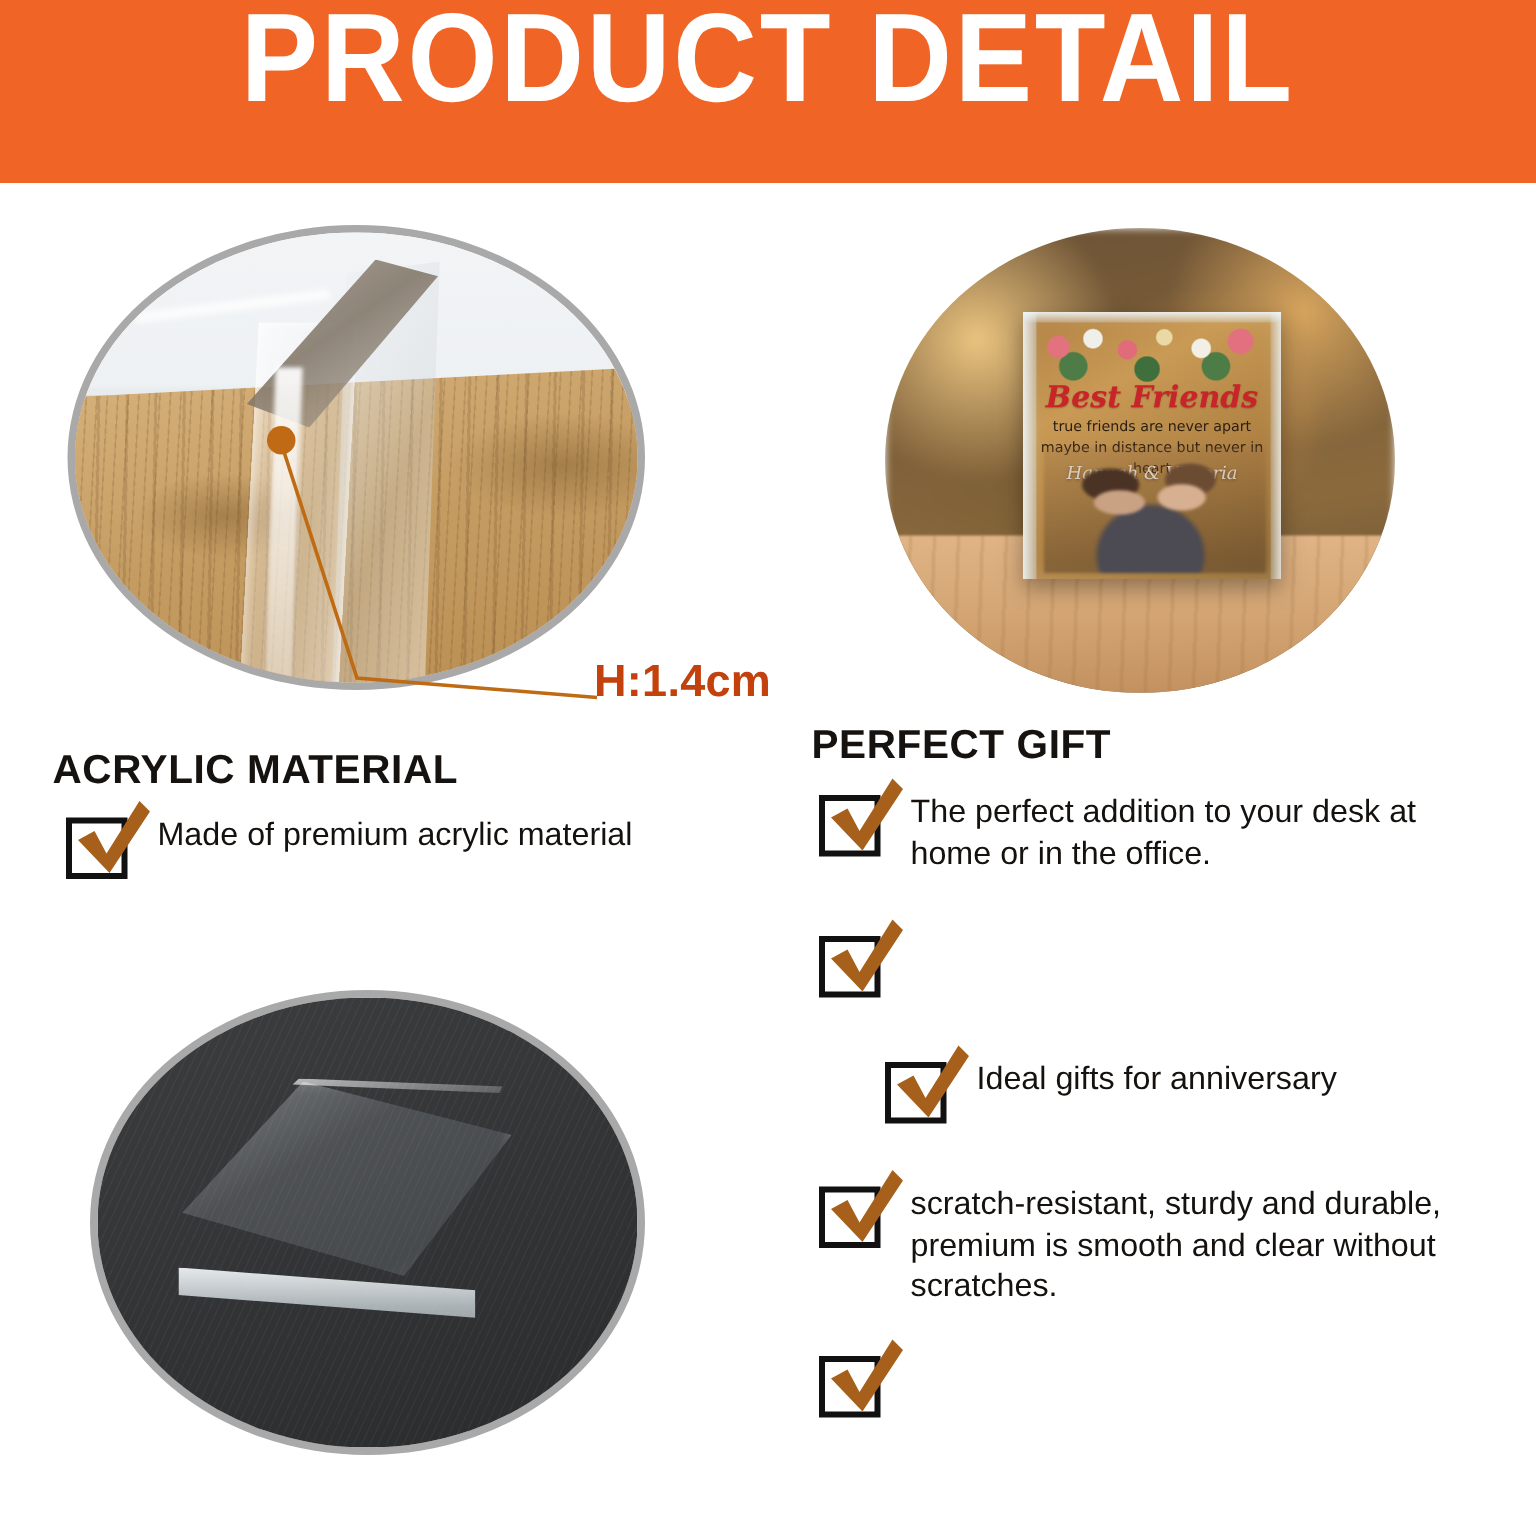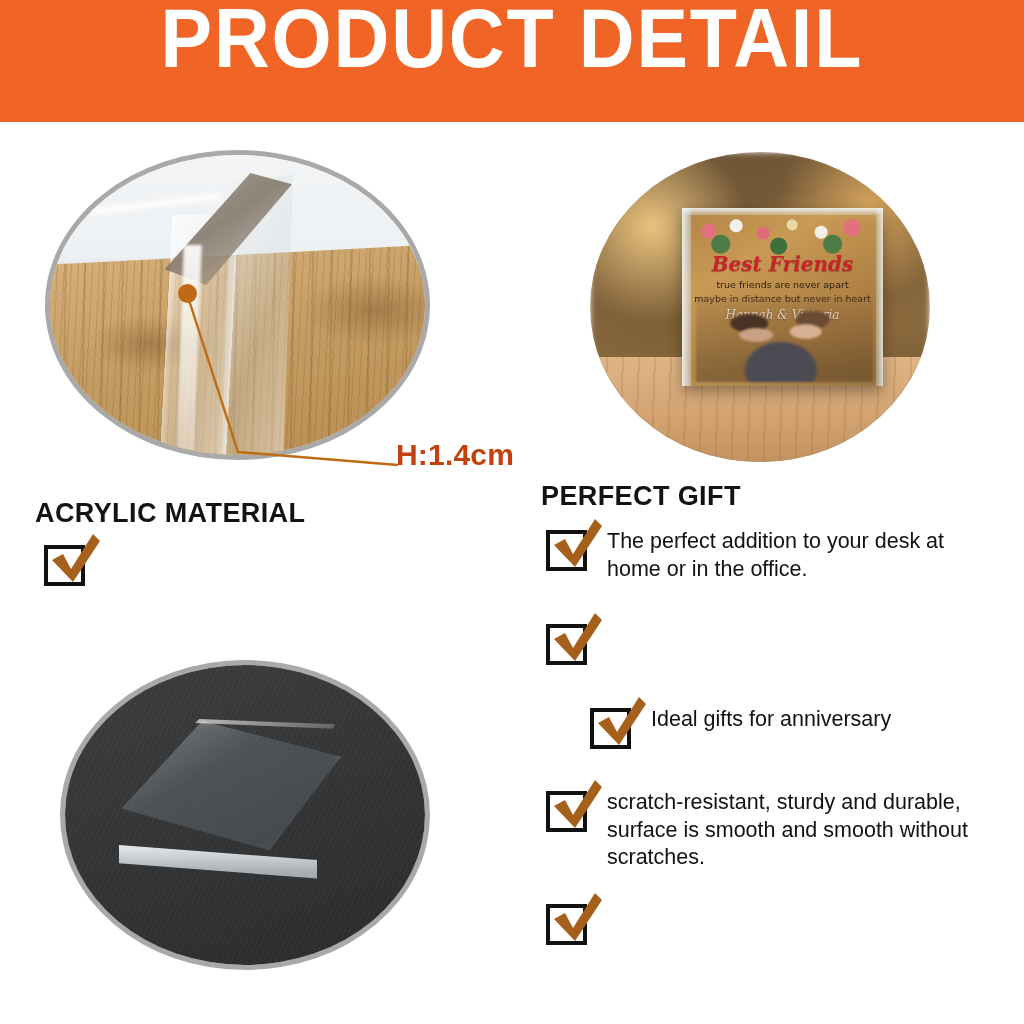--- a/index.html
+++ b/index.html
@@ -183,21 +183,21 @@
         rgba(150,105,58,0.22) 2px,
         rgba(0,0,0,0) 2px,
         rgba(0,0,0,0) 16px),
       linear-gradient(180deg, #e0b486 0%, #d3a472 55%, #c2915f 100%);
     filter: blur(0.6px);
   }
   .plaque {
     position: absolute;
     left: 92px;
     top: 56px;
-    width: 201px;
+    width: 172px;
     height: 178px;
     background: linear-gradient(150deg, #b08144 0%, #c99a55 30%, #a97c3f 70%, #8d6733 100%);
     box-shadow:
       0 6px 14px rgba(0,0,0,0.35),
       inset 0 0 16px rgba(255,235,180,0.28);
     overflow: hidden;
   }
   .plaque-edge-left {
     position: absolute;
     left: 0; top: 0; bottom: 0;
@@ -468,20 +468,21 @@
 </div>
 
 <div class="section-heading" id="heading-acrylic">ACRYLIC MATERIAL</div>
 
 <div class="check-item" id="chk-acrylic-0">
   <div class="checkbox">
     <svg class="tick" viewBox="0 0 58 58">
       <polygon points="6,28 17,22 25,37 47,2 54,9 27,50" fill="#a6601c"></polygon>
     </svg>
   </div>
+  <div class="check-label">Made of premium acrylic material</div>
 </div>
 
 <div class="section-heading" id="heading-gift">PERFECT GIFT</div>
 
 <div class="check-item" id="chk-gift-0">
   <div class="checkbox">
     <svg class="tick" viewBox="0 0 58 58">
       <polygon points="6,28 17,22 25,37 47,2 54,9 27,50" fill="#a6601c"></polygon>
     </svg>
   </div>
@@ -504,21 +505,21 @@
   </div>
   <div class="check-label">Ideal gifts for anniversary</div>
 </div>
 
 <div class="check-item" id="chk-gift-3">
   <div class="checkbox">
     <svg class="tick" viewBox="0 0 58 58">
       <polygon points="6,28 17,22 25,37 47,2 54,9 27,50" fill="#a6601c"></polygon>
     </svg>
   </div>
-  <div class="check-label">scratch-resistant, sturdy and durable, surface is smooth and smooth without scratches.</div>
+  <div class="check-label">scratch-resistant, sturdy and durable, premium is smooth and clear without scratches.</div>
 </div>
 
 <div class="check-item" id="chk-gift-4">
   <div class="checkbox">
     <svg class="tick" viewBox="0 0 58 58">
       <polygon points="6,28 17,22 25,37 47,2 54,9 27,50" fill="#a6601c"></polygon>
     </svg>
   </div>
 </div>
 

